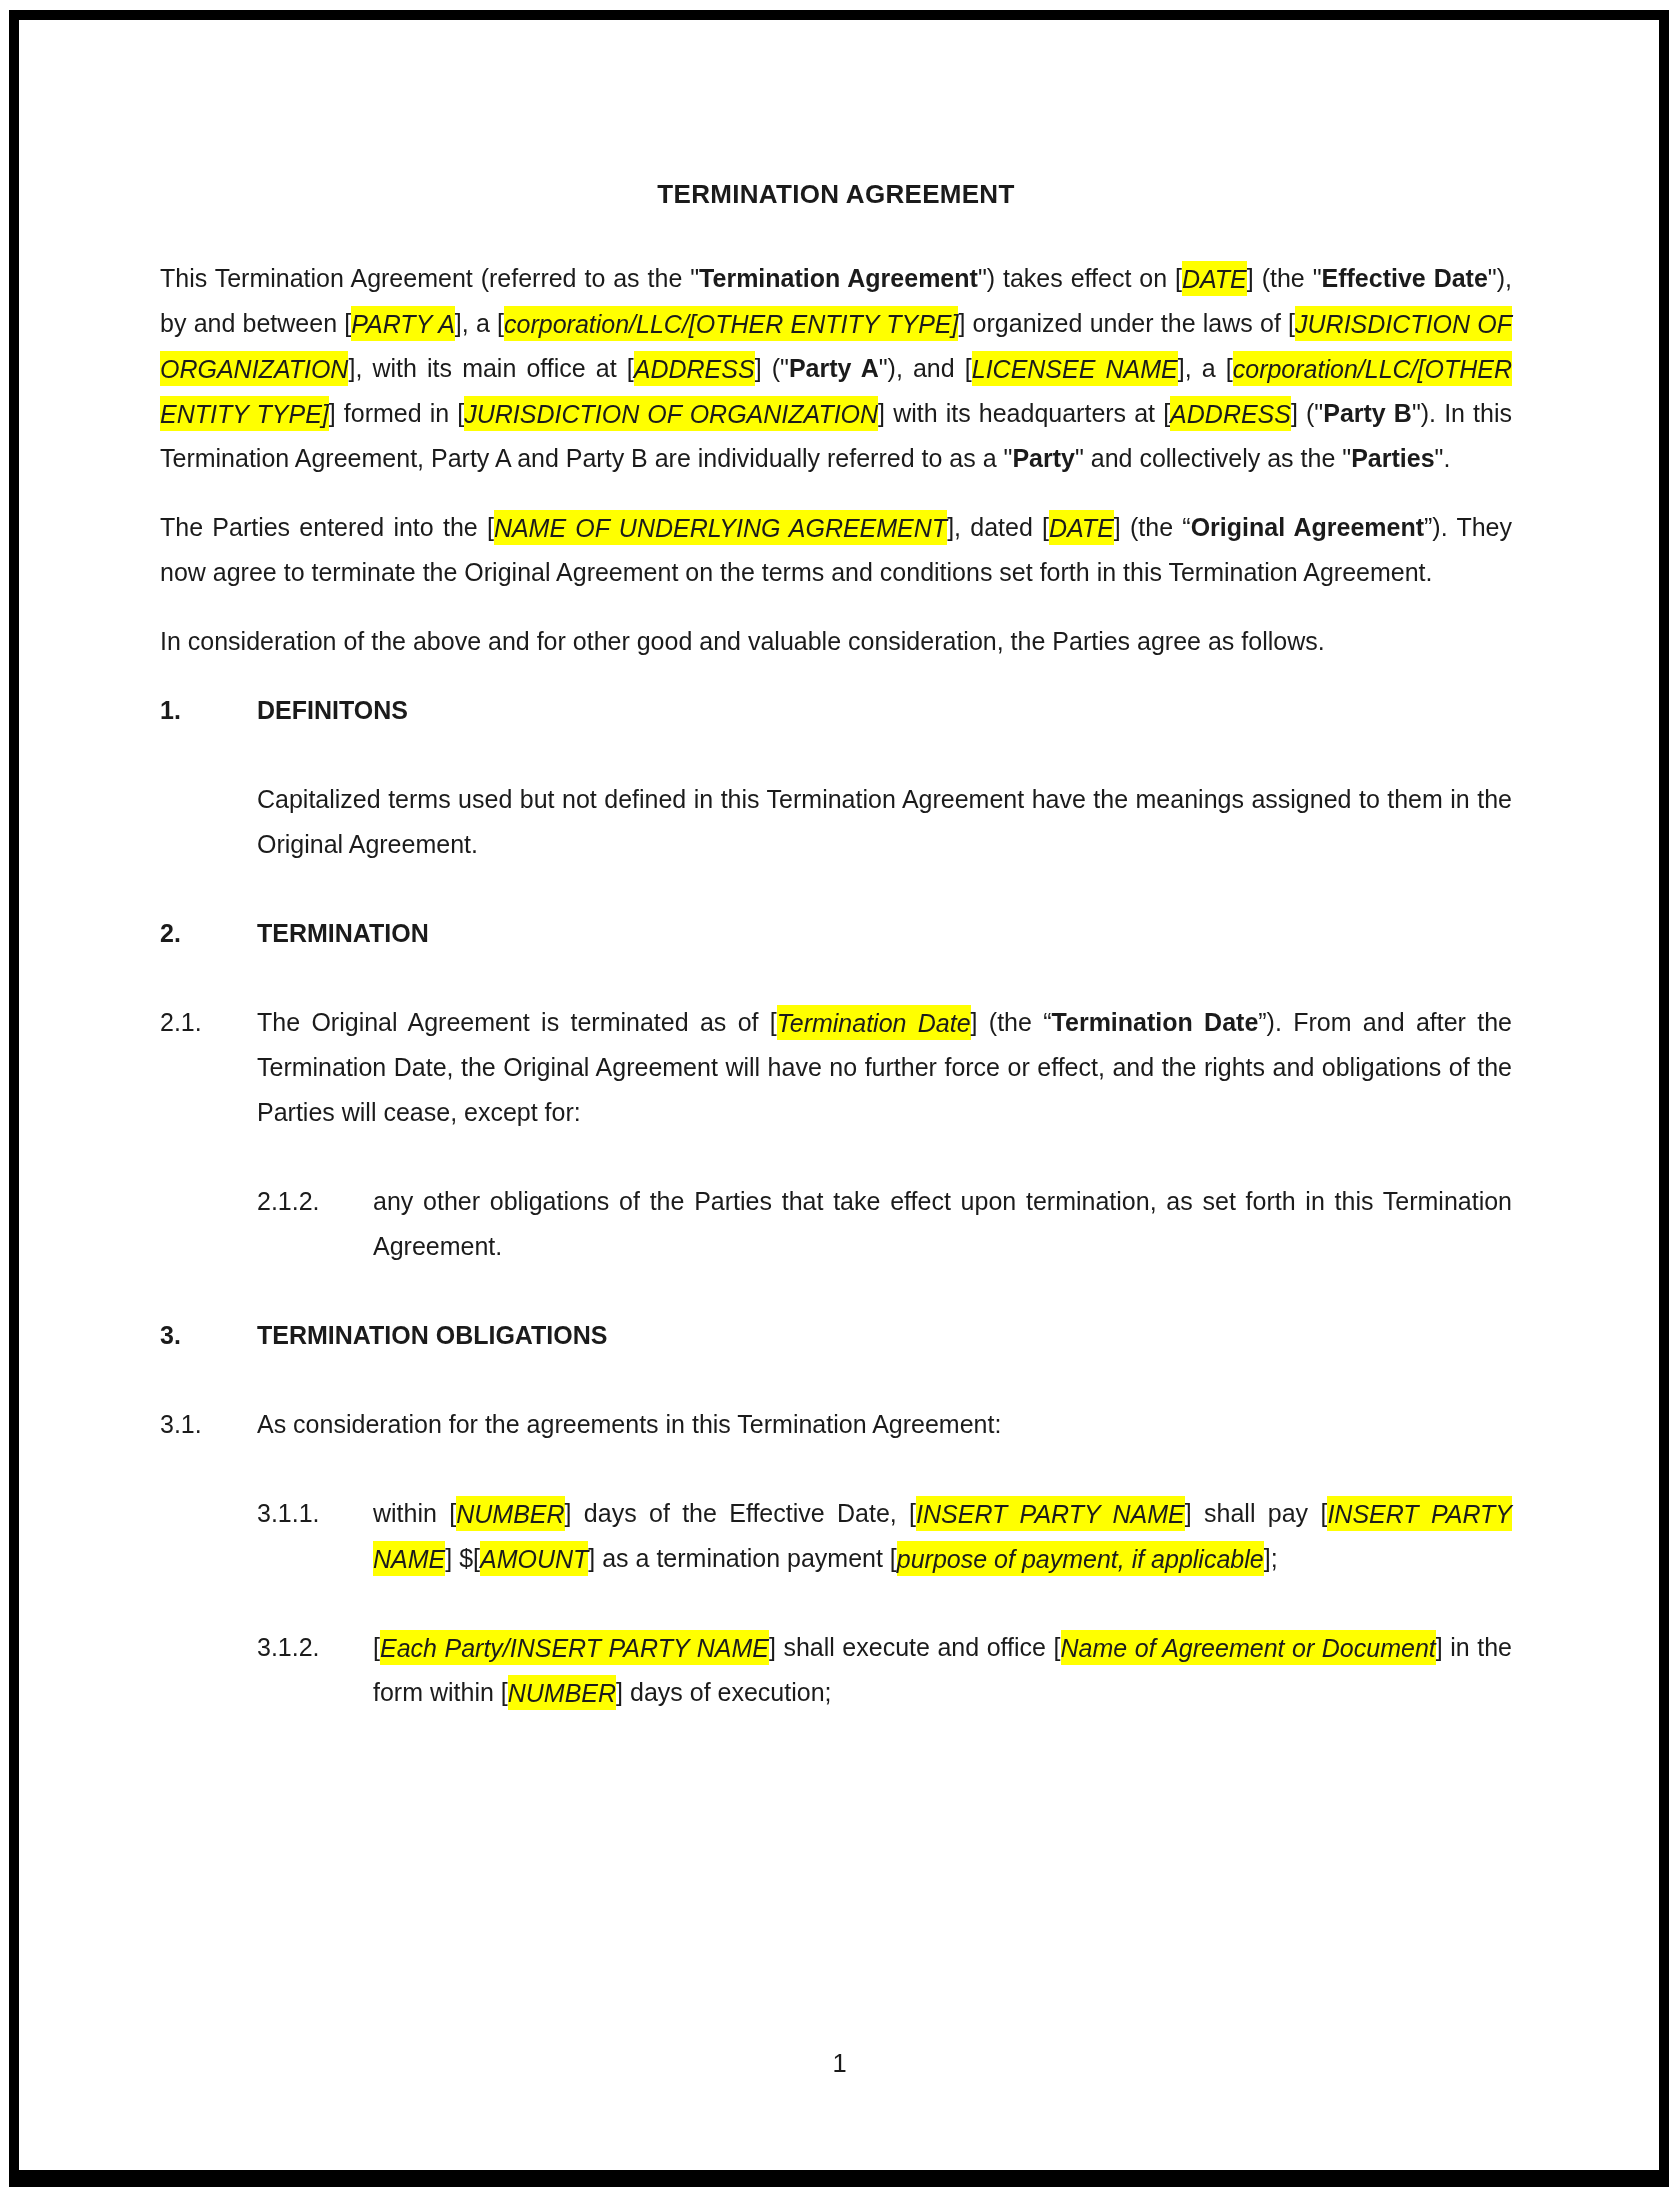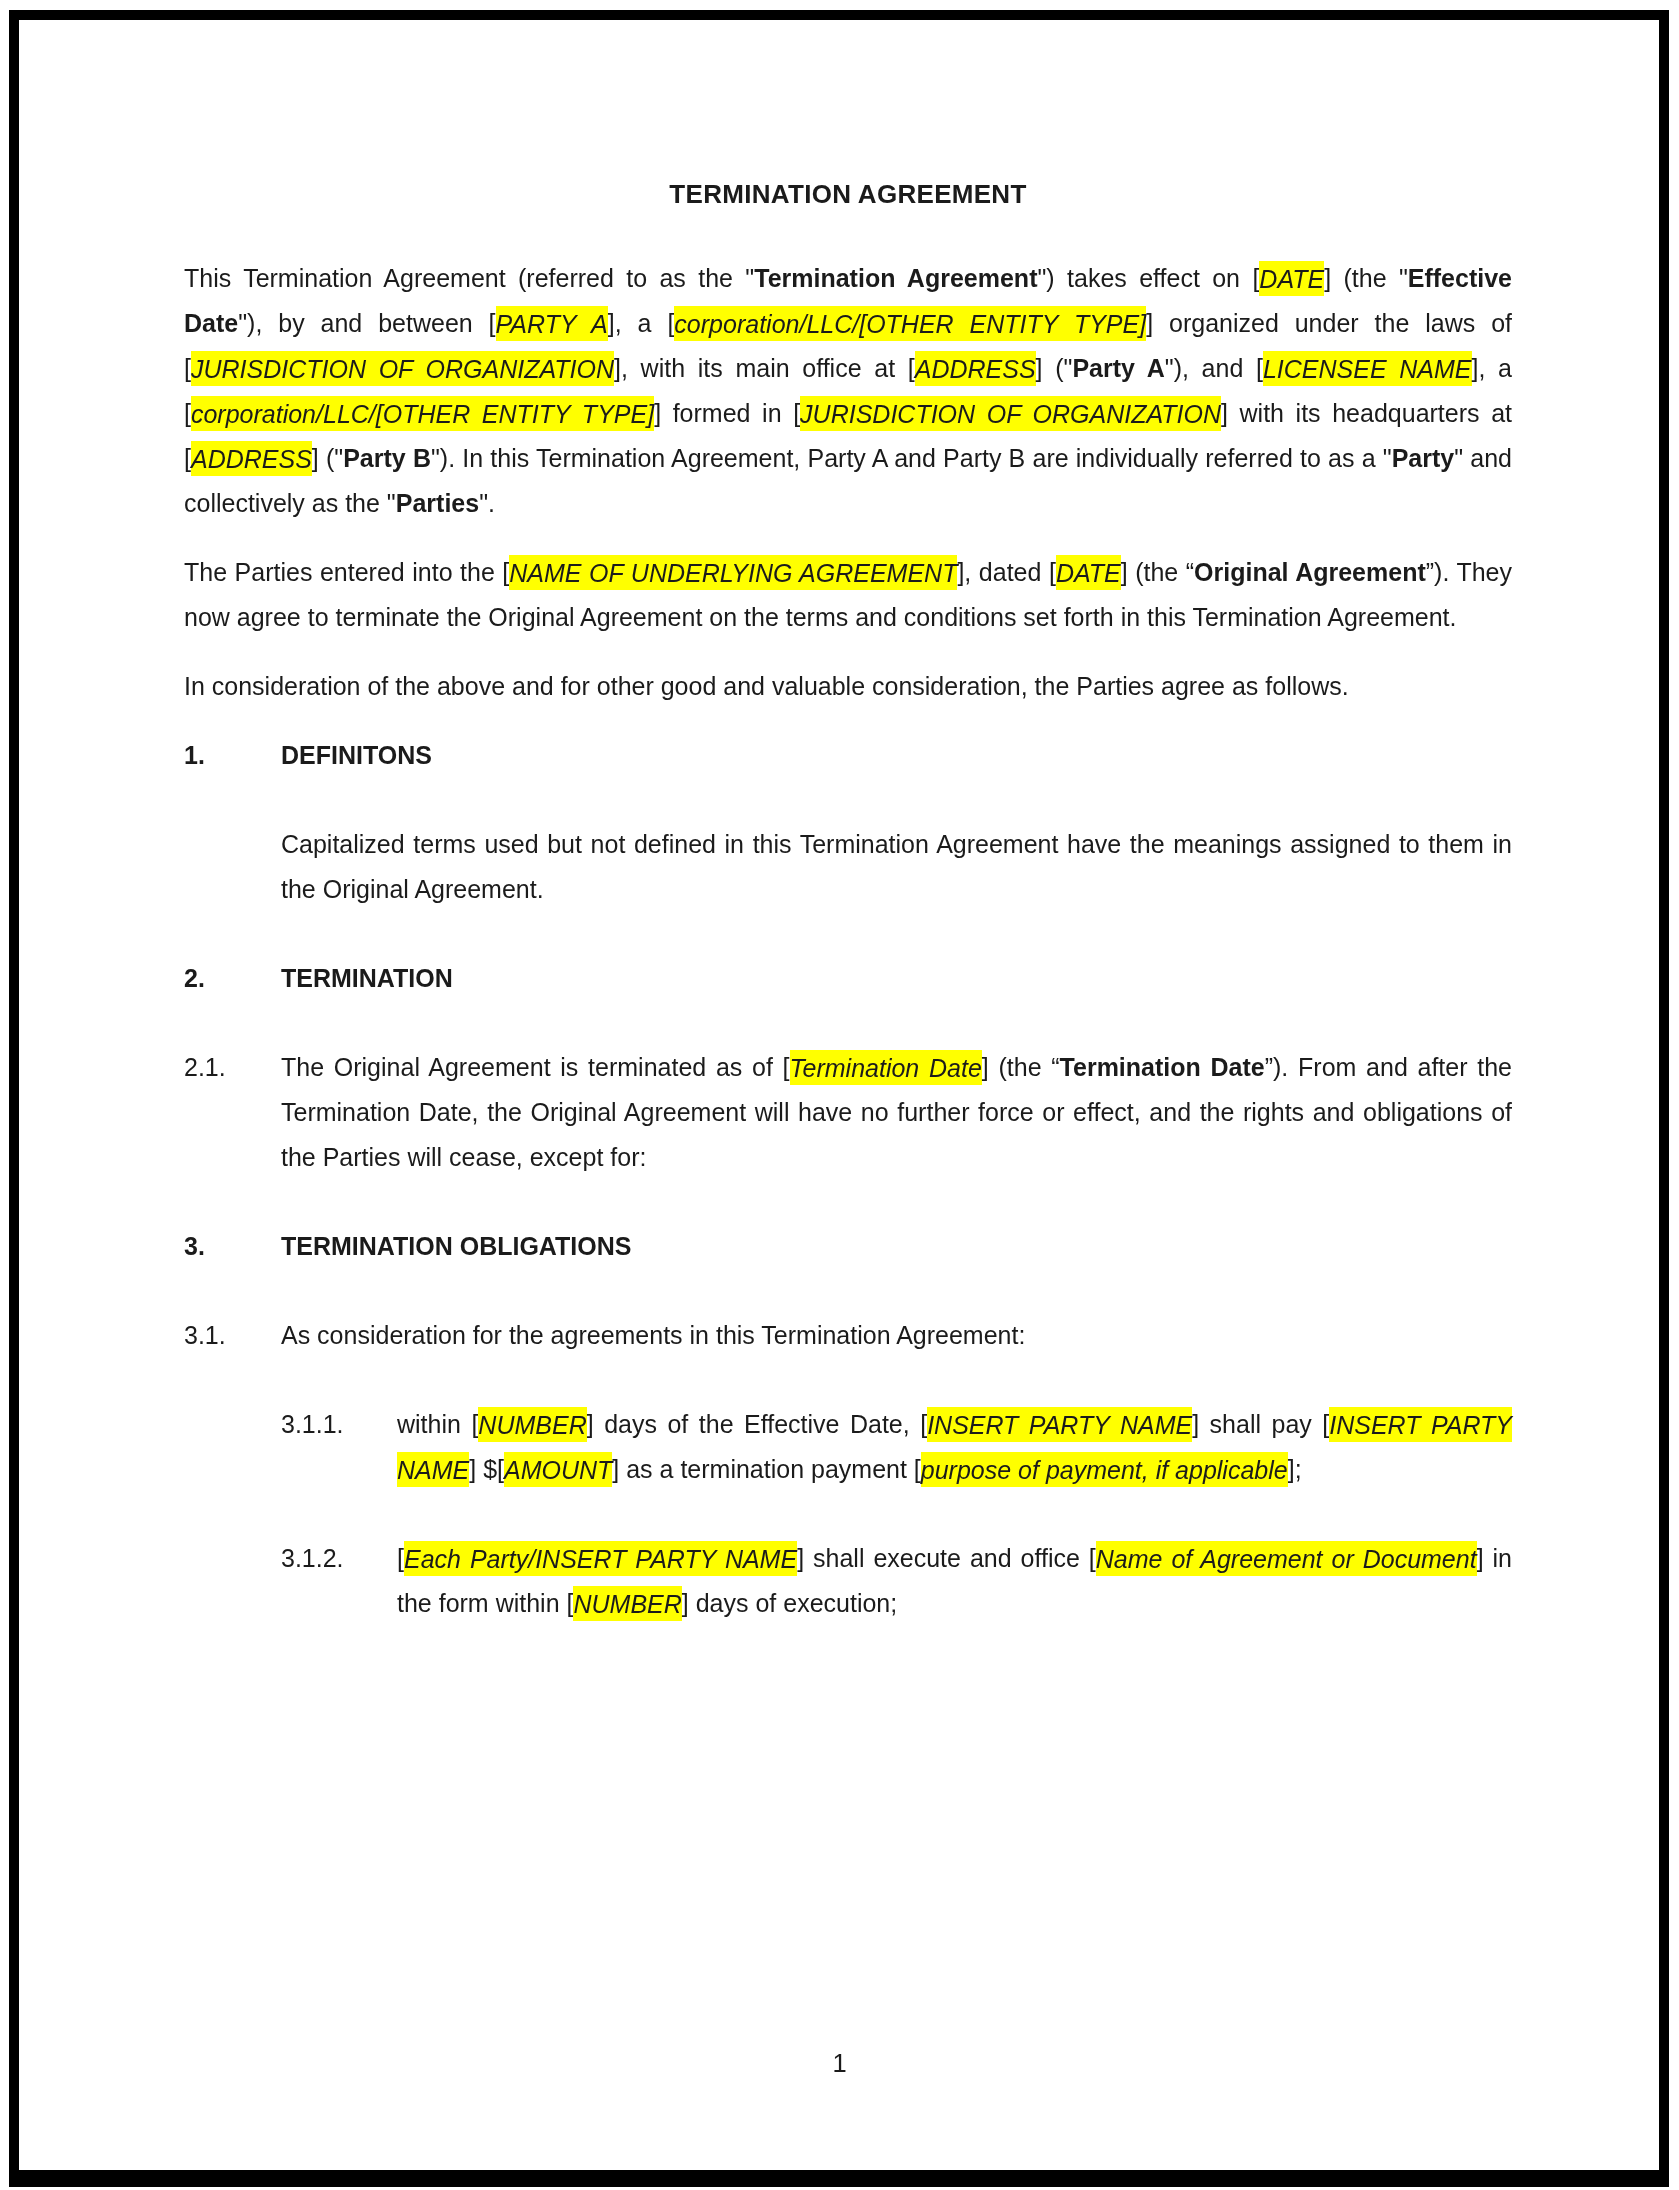--- a/index.html
+++ b/index.html
@@ -9,21 +9,21 @@
     font-family:"Liberation Sans","DejaVu Sans",sans-serif;
     color:var(--ink,#1b1b1b);
   }
   .frame {
     position:absolute; left:8.8px; top:9.7px; right:9.7px; bottom:2.6px;
     border:10.5px solid var(--border,#000);
     border-bottom-width:17.6px;
     pointer-events:none;
   }
   .content {
-    position:absolute; left:184px; right:167px; top:172px;
+    position:absolute; left:160px; right:167px; top:172px;
     font-size:25px; line-height:45px;
   }
   .title {
     text-align:center; font-weight:bold; font-size:26px;
     margin-bottom:39px; letter-spacing:0.3px;
   }
   p.body { text-align:justify; margin-bottom:24px; }
   .sec { display:flex; margin-bottom:44px; }
   .sec .num { flex:0 0 97px; }
   .sec .txt { flex:1; text-align:justify; }
@@ -65,20 +65,24 @@
     <span class="num">2.</span>
     <span class="txt"><span class="b">TERMINATION</span></span>
   </div>
 
   <div class="sec">
     <span class="num">2.1.</span>
     <span class="txt"><span>The Original Agreement is terminated as of [</span><span class="hl">Termination Date</span><span>] (the “</span><span class="b">Termination Date</span><span>”). From and after the Termination Date, the Original Agreement will have no further force or effect, and the rights and obligations of the Parties will cease, except for:</span></span>
   </div>
 
 
+  <div class="sec level3">
+    <span class="num">2.1.2.</span>
+    <span class="txt"><span>any other obligations of the Parties that take effect upon termination, as set forth in this Termination Agreement.</span></span>
+  </div>
 
   <div class="sec h1">
     <span class="num">3.</span>
     <span class="txt"><span class="b">TERMINATION OBLIGATIONS</span></span>
   </div>
 
   <div class="sec">
     <span class="num">3.1.</span>
     <span class="txt"><span>As consideration for the agreements in this Termination Agreement:</span></span>
   </div>

